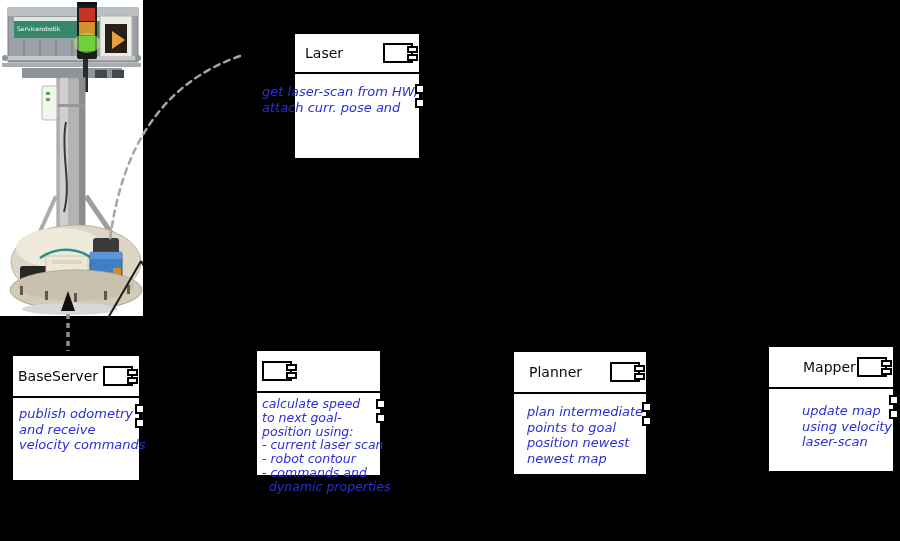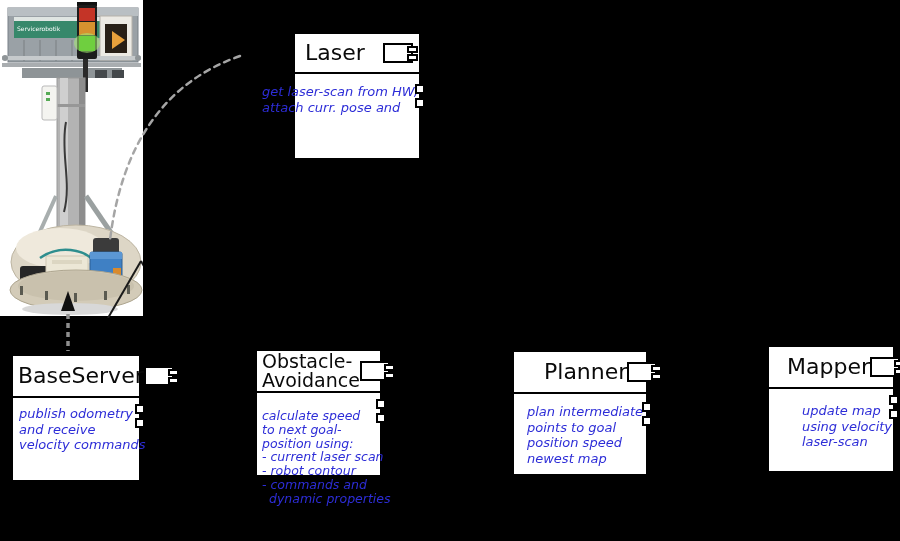--- a/index.html
+++ b/index.html
@@ -8,21 +8,21 @@
     overflow:hidden;font-family:"DejaVu Sans","Liberation Sans",sans-serif;
   }
   .layer{position:absolute;left:0;top:0;}
 
   
   .comp{position:absolute;background:#fff;border:2px solid #000;box-sizing:border-box;}
   .comp-header{
     display:flex;align-items:center;justify-content:space-between;
     border-bottom:2px solid #000;box-sizing:border-box;height:42px;padding-right:6px;
   }
-  .title{color:#0a0a0a;font-size:22px;line-height:20px;white-space:nowrap;}
+  .title{color:#0a0a0a;font-size:14px;line-height:20px;white-space:nowrap;}
   .title2 .tl{color:#0a0a0a;font-size:19px;line-height:19px;white-space:nowrap;}
   .comp-body{padding-top:10px;padding-left:8px;}
   .note{color:#2d2dd7;font-style:italic;font-size:13px;}
   .note div{line-height:15.5px;white-space:nowrap;}
   .note-tight div{line-height:13.8px;font-size:12.5px;}
 
   
   .cicon{position:relative;display:inline-block;width:30px;height:20px;
          border:2px solid #000;background:#fff;box-sizing:border-box;flex:0 0 auto;}
   .cicon b{position:absolute;right:-7px;width:11px;height:7px;background:#fff;
@@ -154,66 +154,62 @@
         <div>and receive</div>
         <div>velocity commands</div>
       </div>
     </div>
     <span class="port p1"></span>
     <span class="port p2"></span>
   </div>
 
   <div class="comp" style="left:255px;top:349px;width:127px;height:128px;">
     <div class="comp-header title2" style="padding-left:5px;">
-      <span>
-        <div class="tl">Obstacle-</div>
-        <div class="tl">Avoidance</div>
-      </span>
-      <span class="cicon">
-          <b class="t1"></b>
-          <b class="t2"></b>
-        </span>
-    </div>
-    <div class="comp-body" style="padding-top:16px;">
+      <span class="cicon">
+          <b class="t1"></b>
+          <b class="t2"></b>
+        </span>
+    </div>
+    <div class="comp-body" style="padding-top:4px;">
       <div class="note note-tight" style="margin-left:-3px;">
         <div>calculate speed</div>
         <div>to next goal-</div>
         <div>position using:</div>
         <div>- current laser scan</div>
         <div>- robot contour</div>
         <div>- commands and</div>
         <div style="padding-left:7px;text-align:right;">dynamic properties</div>
       </div>
     </div>
     <span class="port p1"></span>
     <span class="port p2"></span>
   </div>
 
   <div class="comp" style="left:512px;top:350px;width:136px;height:126px;">
-    <div class="comp-header" style="padding-left:30px;">
+    <div class="comp-header" style="padding-left:15px;">
       <span class="title">Planner</span>
       <span class="cicon">
           <b class="t1"></b>
           <b class="t2"></b>
         </span>
     </div>
     <div class="comp-body">
       <div class="note" style="margin-left:5px;font-style:italic;">
         <div>plan intermediate</div>
         <div>points to goal</div>
-        <div>position speed</div>
+        <div>position newest</div>
         <div>newest map</div>
       </div>
     </div>
     <span class="port p1" style="top:50px;"></span>
     <span class="port p2" style="top:64px;"></span>
   </div>
 
   <div class="comp" style="left:767px;top:345px;width:128px;height:128px;">
-    <div class="comp-header" style="padding-left:18px;">
+    <div class="comp-header" style="padding-left:34px;">
       <span class="title">Mapper</span>
       <span class="cicon">
           <b class="t1"></b>
           <b class="t2"></b>
         </span>
     </div>
     <div class="comp-body" style="padding-top:14px;padding-left:20px;">
       <div class="note" style="margin-left:13px;">
         <div>update map</div>
         <div>using velocity</div>

